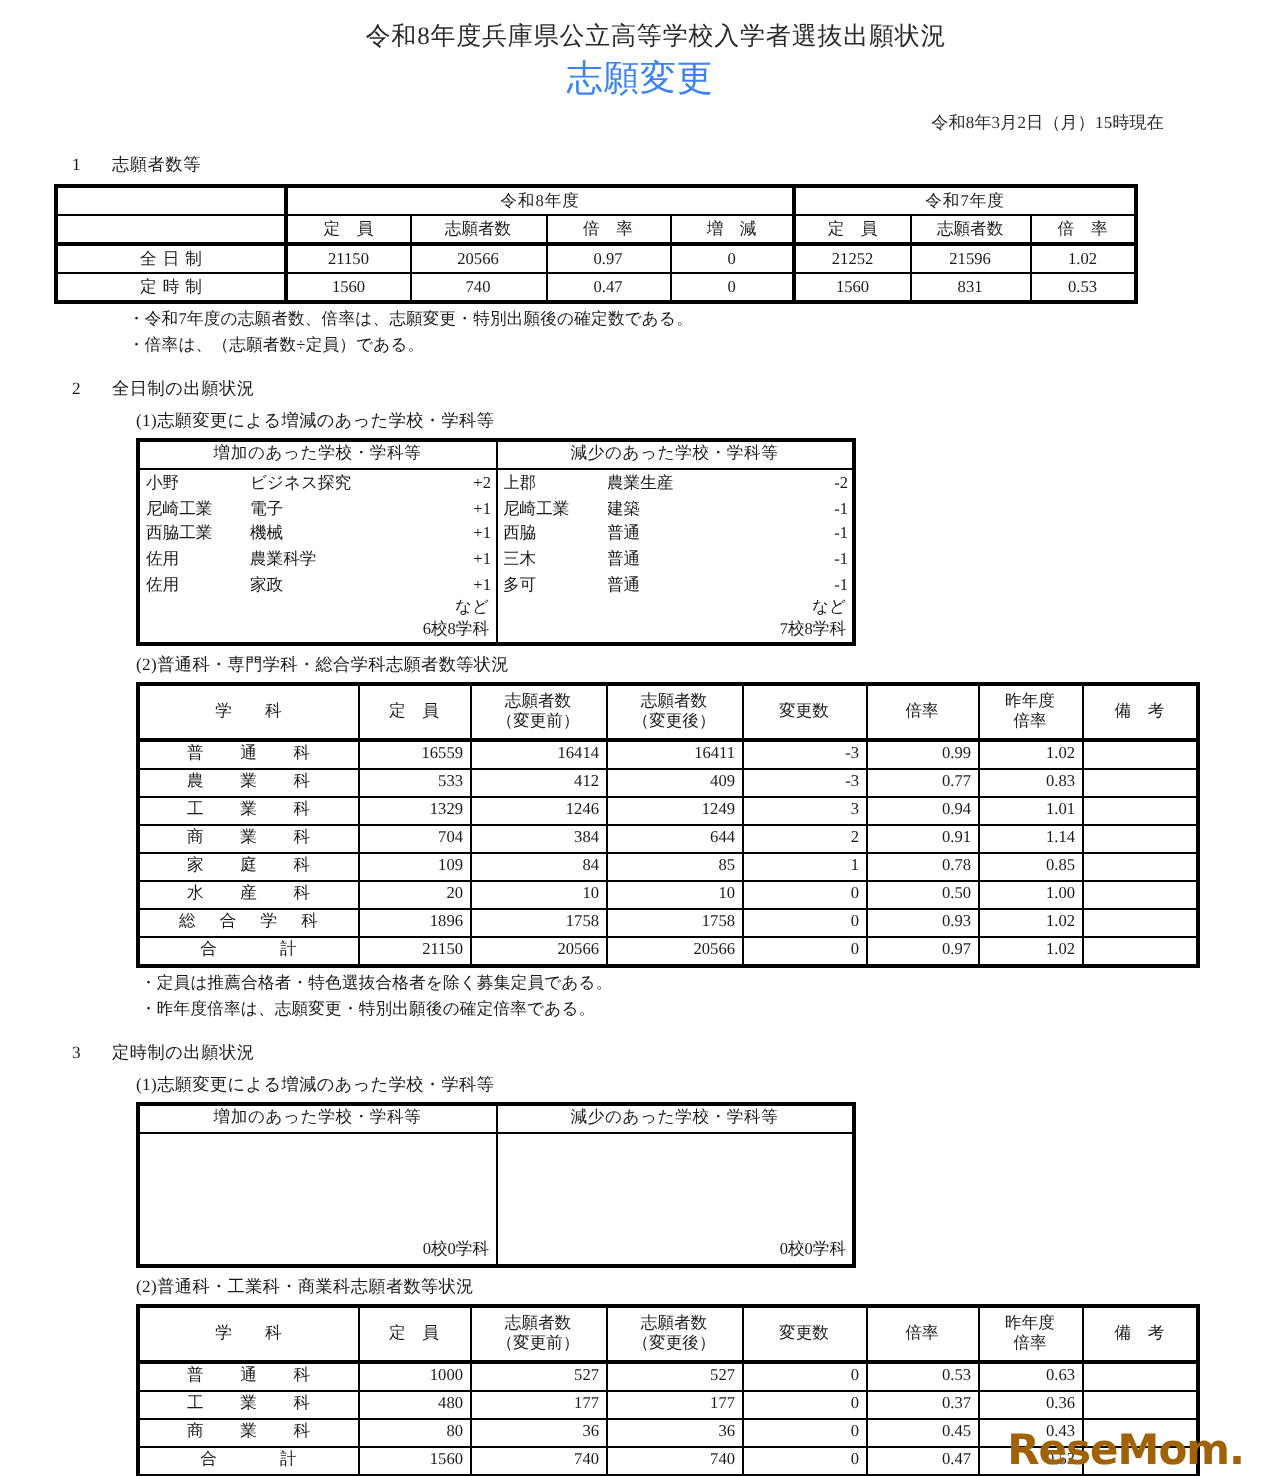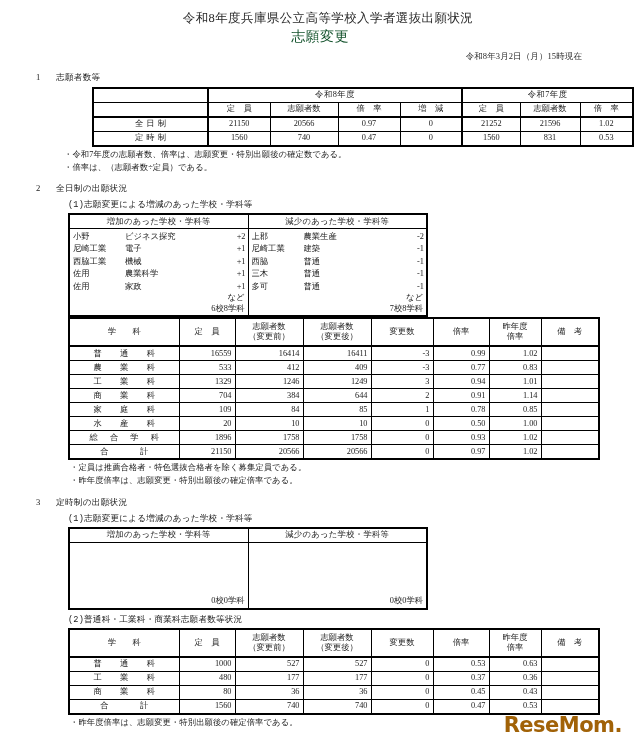--- a/index.html
+++ b/index.html
@@ -29,24 +29,24 @@
     text-align: center;
     font-size: 12.5px;
     letter-spacing: 0.4px;
     margin: 9px 0 0 0;
     line-height: 1.45;
     color: #2a2a2a;
     padding-left: 16px;
   }
   .doc-subtitle {
     text-align: center;
-    font-size: 14px;
+    font-size: 18px;
     letter-spacing: 0.4px;
     line-height: 1.4;
-    color: #14532d;
+    color: #3b82f6;
   }
   .doc-date {
     text-align: right;
     font-size: 8.5px;
     padding-right: 58px;
     margin-top: 4px;
     letter-spacing: 0.1px;
     color: #2a2a2a;
   }
 
@@ -64,39 +64,37 @@
   .sec-num {
     position: absolute;
     left: 36px;
     top: 0;
   }
   .subsec-head {
     font-size: 8.6px;
     padding-left: 68px;
     letter-spacing: 0.2px;
     margin: 4px 0 2px 0;
-    font-family: Liberation Mono, monospace;
   }
 
   
   table {
     border-collapse: collapse;
     font-size: 8.3px;
     table-layout: fixed;
   }
   td, th {
     border: 1px solid #000;
     padding: 0;
     font-weight: normal;
     line-height: 1.25;
     color: #1a1a1a;
   }
   .tbl-wrap {
-    padding-left: 56px;
-    margin-left: 36px;
+    padding-left: 27px;
   }
   .tbl-wrap-2 {
     padding-left: 68px;
   }
 
   
   table.t-summary {
     width: 510px;
     border: 2px solid #000;
   }
@@ -357,20 +355,21 @@
               <div class="cell-foot">
                 <div>など</div>
                 <div>7校8学科</div>
               </div>
             </td>
           </tr>
         </tbody>
       </table>
     </div>
 
+    <div class="subsec-head">(2)普通科・専門学科・総合学科志願者数等状況</div>
 
     <div class="tbl-wrap-2">
       <table class="t-data">
         <colgroup>
           <col style="width:110px">
             <col style="width:56px">
             <col style="width:68px">
             <col style="width:68px">
           <col style="width:62px">
             <col style="width:56px">

